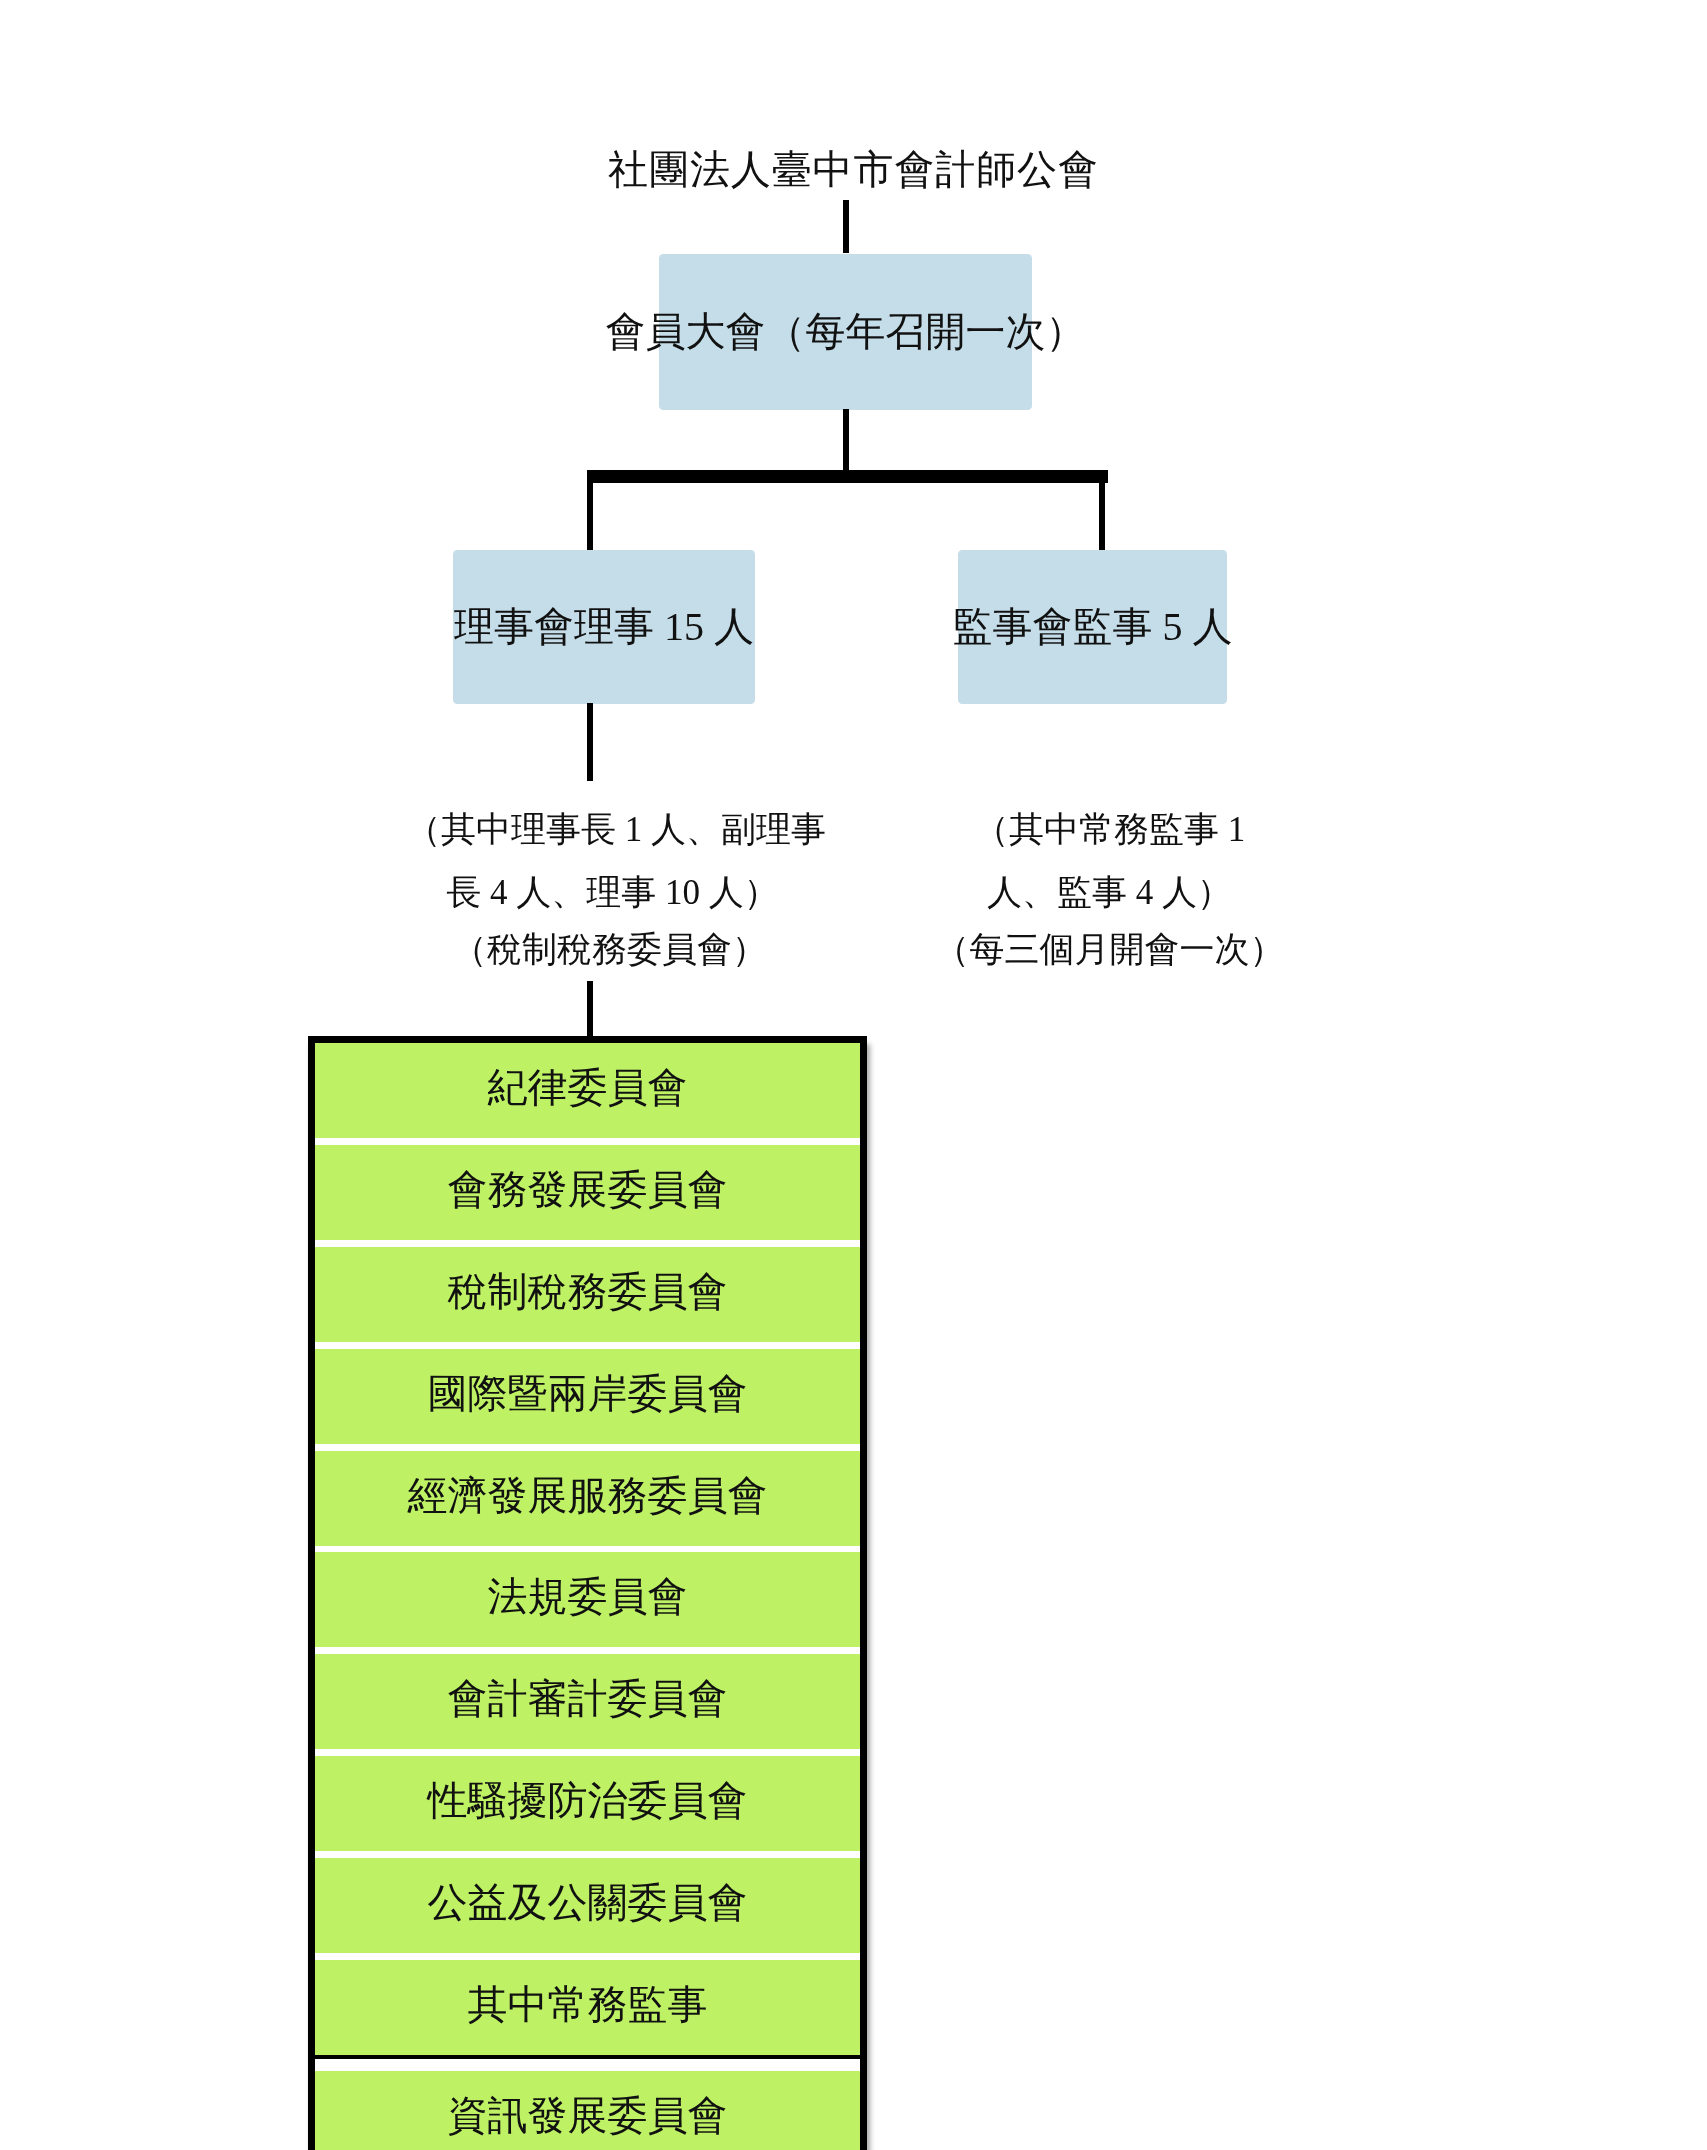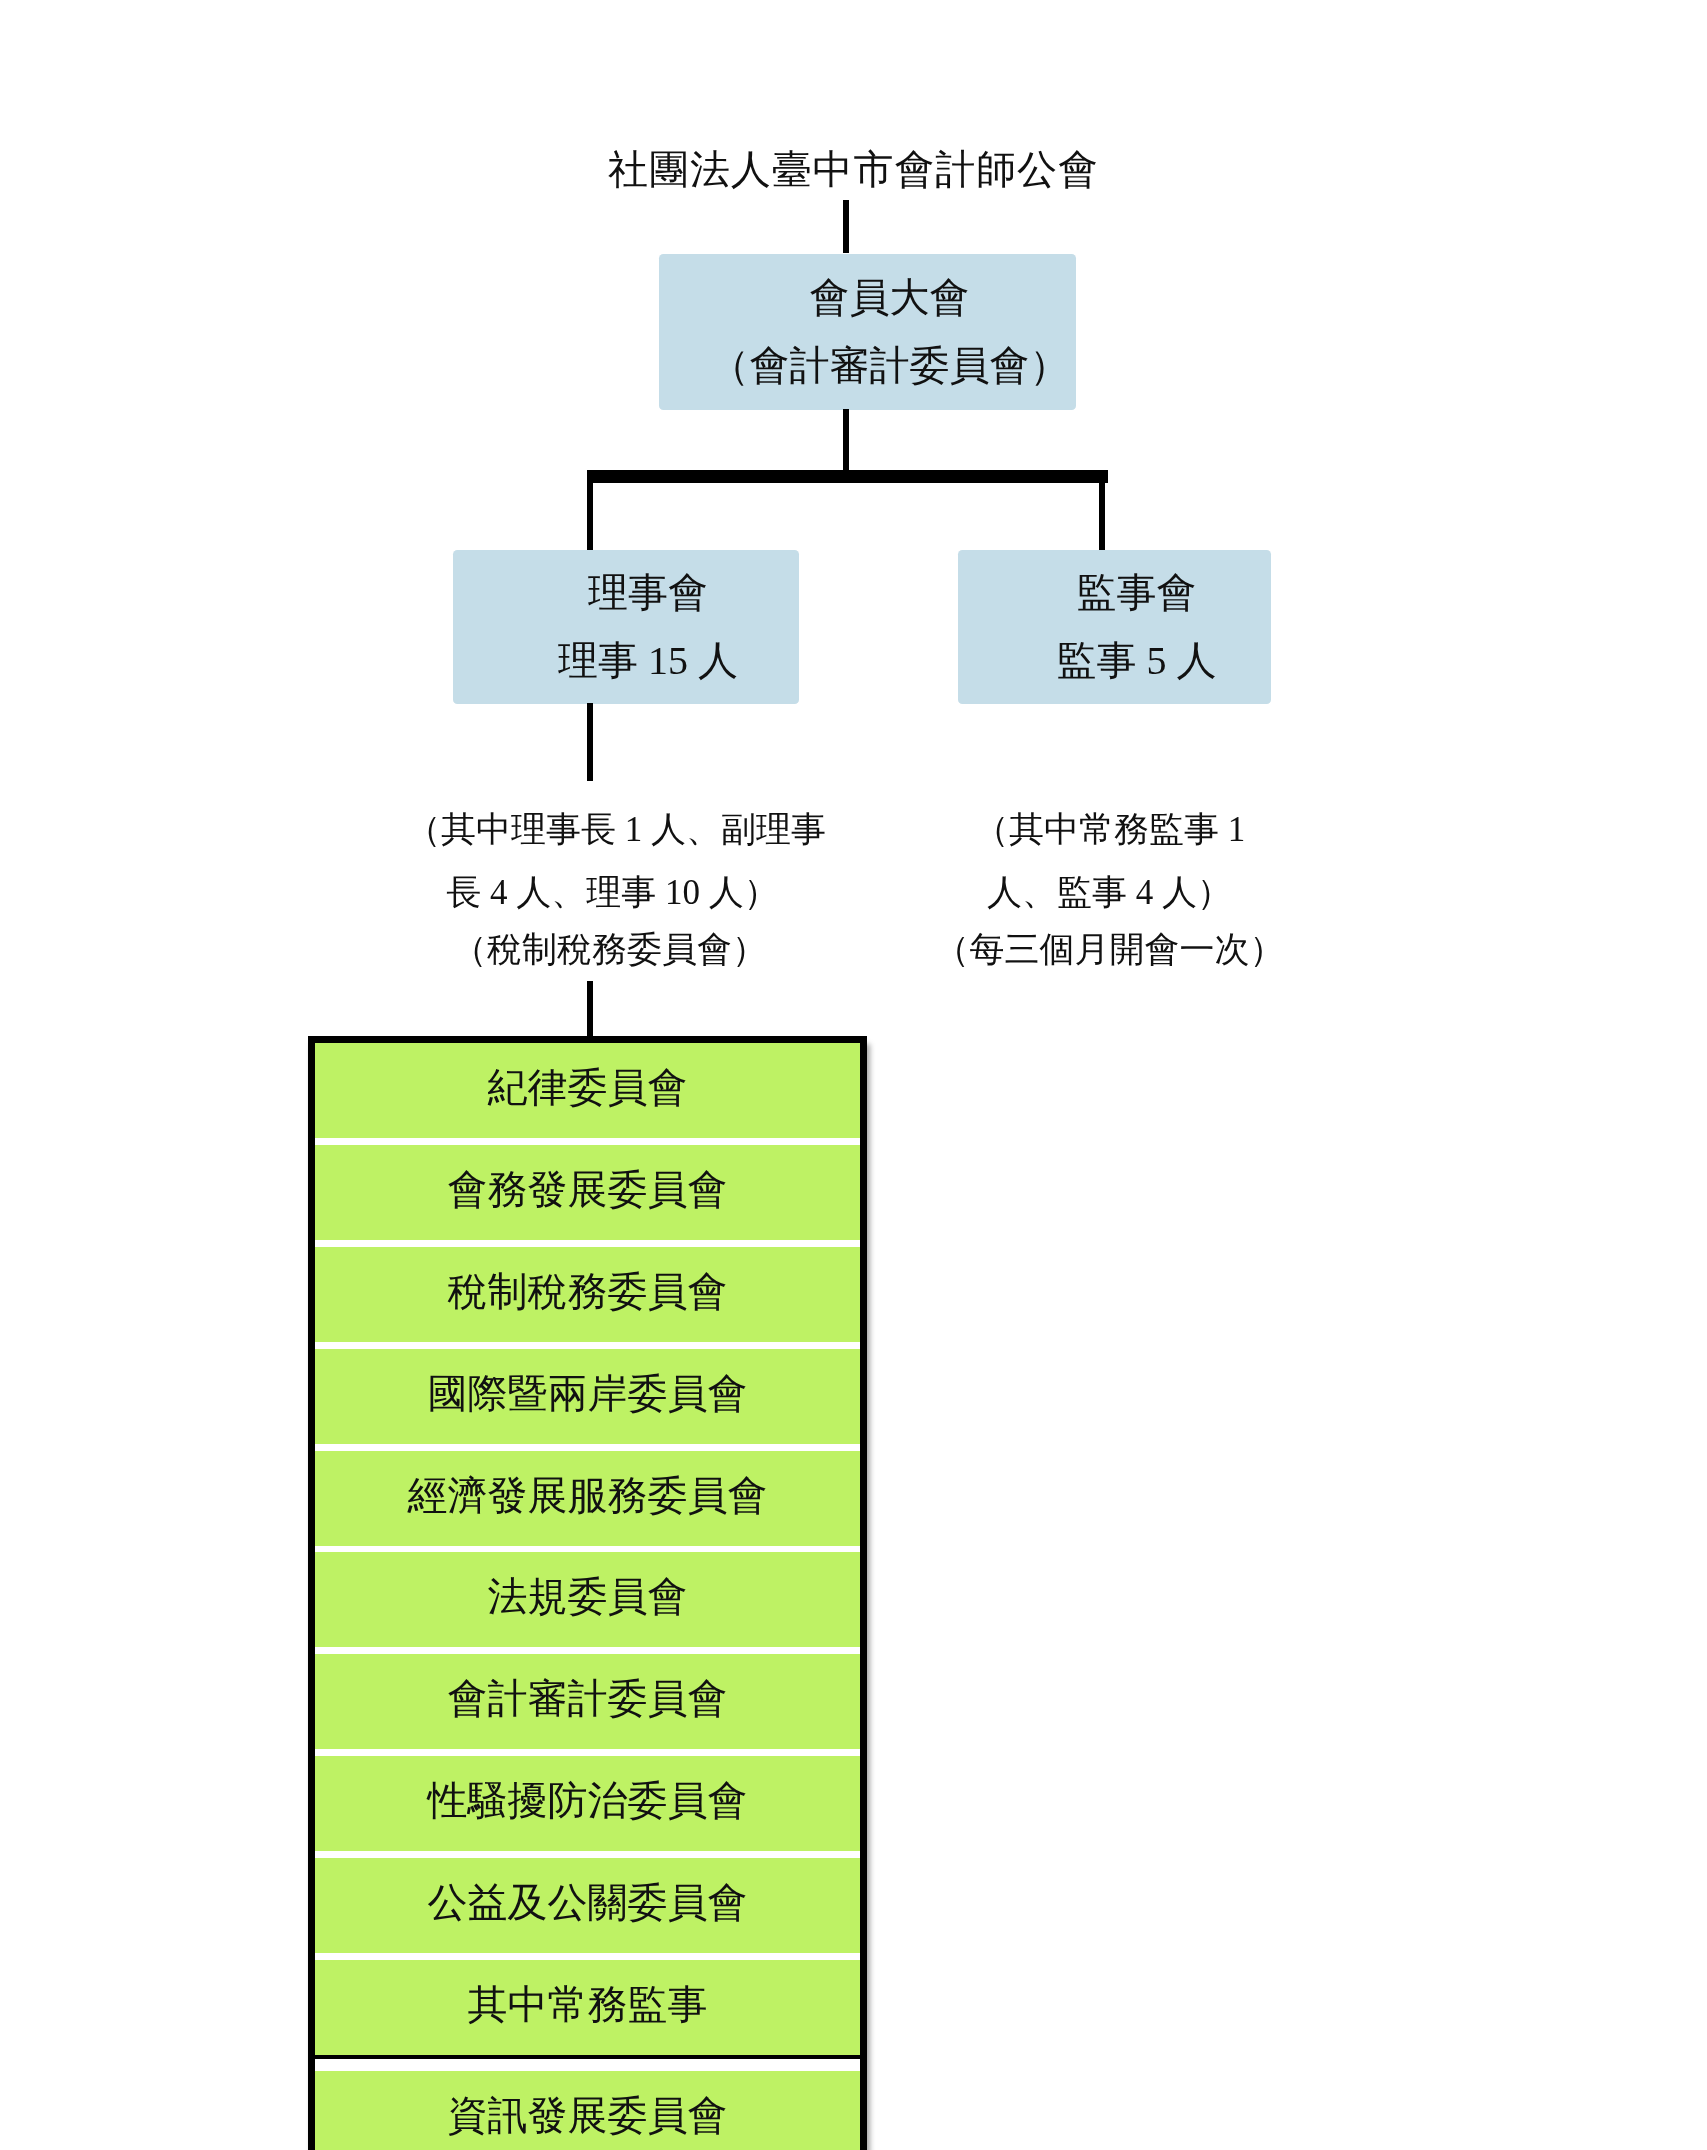--- a/index.html
+++ b/index.html
@@ -36,28 +36,27 @@
   .vline-left      { left: 587px; top: 470px; width: 6px;  height: 81px; }
   .vline-right     { left: 1099px; top: 470px; width: 6px;  height: 81px; }
   .stem-directors  { left: 587px; top: 703px; width: 6px;  height: 78px; }
   .stem-committees { left: 587px; top: 981px; width: 6px;  height: 55px; }
 
   .node {
     position: absolute;
     background: #c5dde8;
     border-radius: 4.3px;
     display: flex;
-    flex-direction: column;
+    flex-direction: row;
     align-items: center;
     justify-content: center;
     text-align: center;
     font-size: 40px;
     line-height: 68px;
     white-space: nowrap;
-    padding-left: 44px;
   }
   .node-assembly    { left: 659px; top: 254px;  width: 373px; height: 156px; }
   .node-directors   { left: 453px; top: 550px; width: 302px; height: 154px; }
   .node-supervisors { left: 958px; top: 550px; width: 269px; height: 154px; }
 
   .note {
     position: absolute;
     font-size: 35px;
     line-height: 63px;
     white-space: nowrap;
@@ -100,21 +99,21 @@
 <body>
 
 <div class="canvas">
 
   <div class="org-title">社團法人臺中市會計師公會</div>
 
   <div class="line stem-title"></div>
 
   <div class="node node-assembly">
     <div>會員大會</div>
-    <div>（會計審計委員會）</div>
+    <div>（每年召開一次）</div>
   </div>
 
   <div class="line stem-assembly"></div>
   <div class="line hline-branch"></div>
   <div class="line vline-left"></div>
   <div class="line vline-right"></div>
 
   <div class="node node-directors">
     <div>理事會</div>
     <div>理事 15 人</div>

